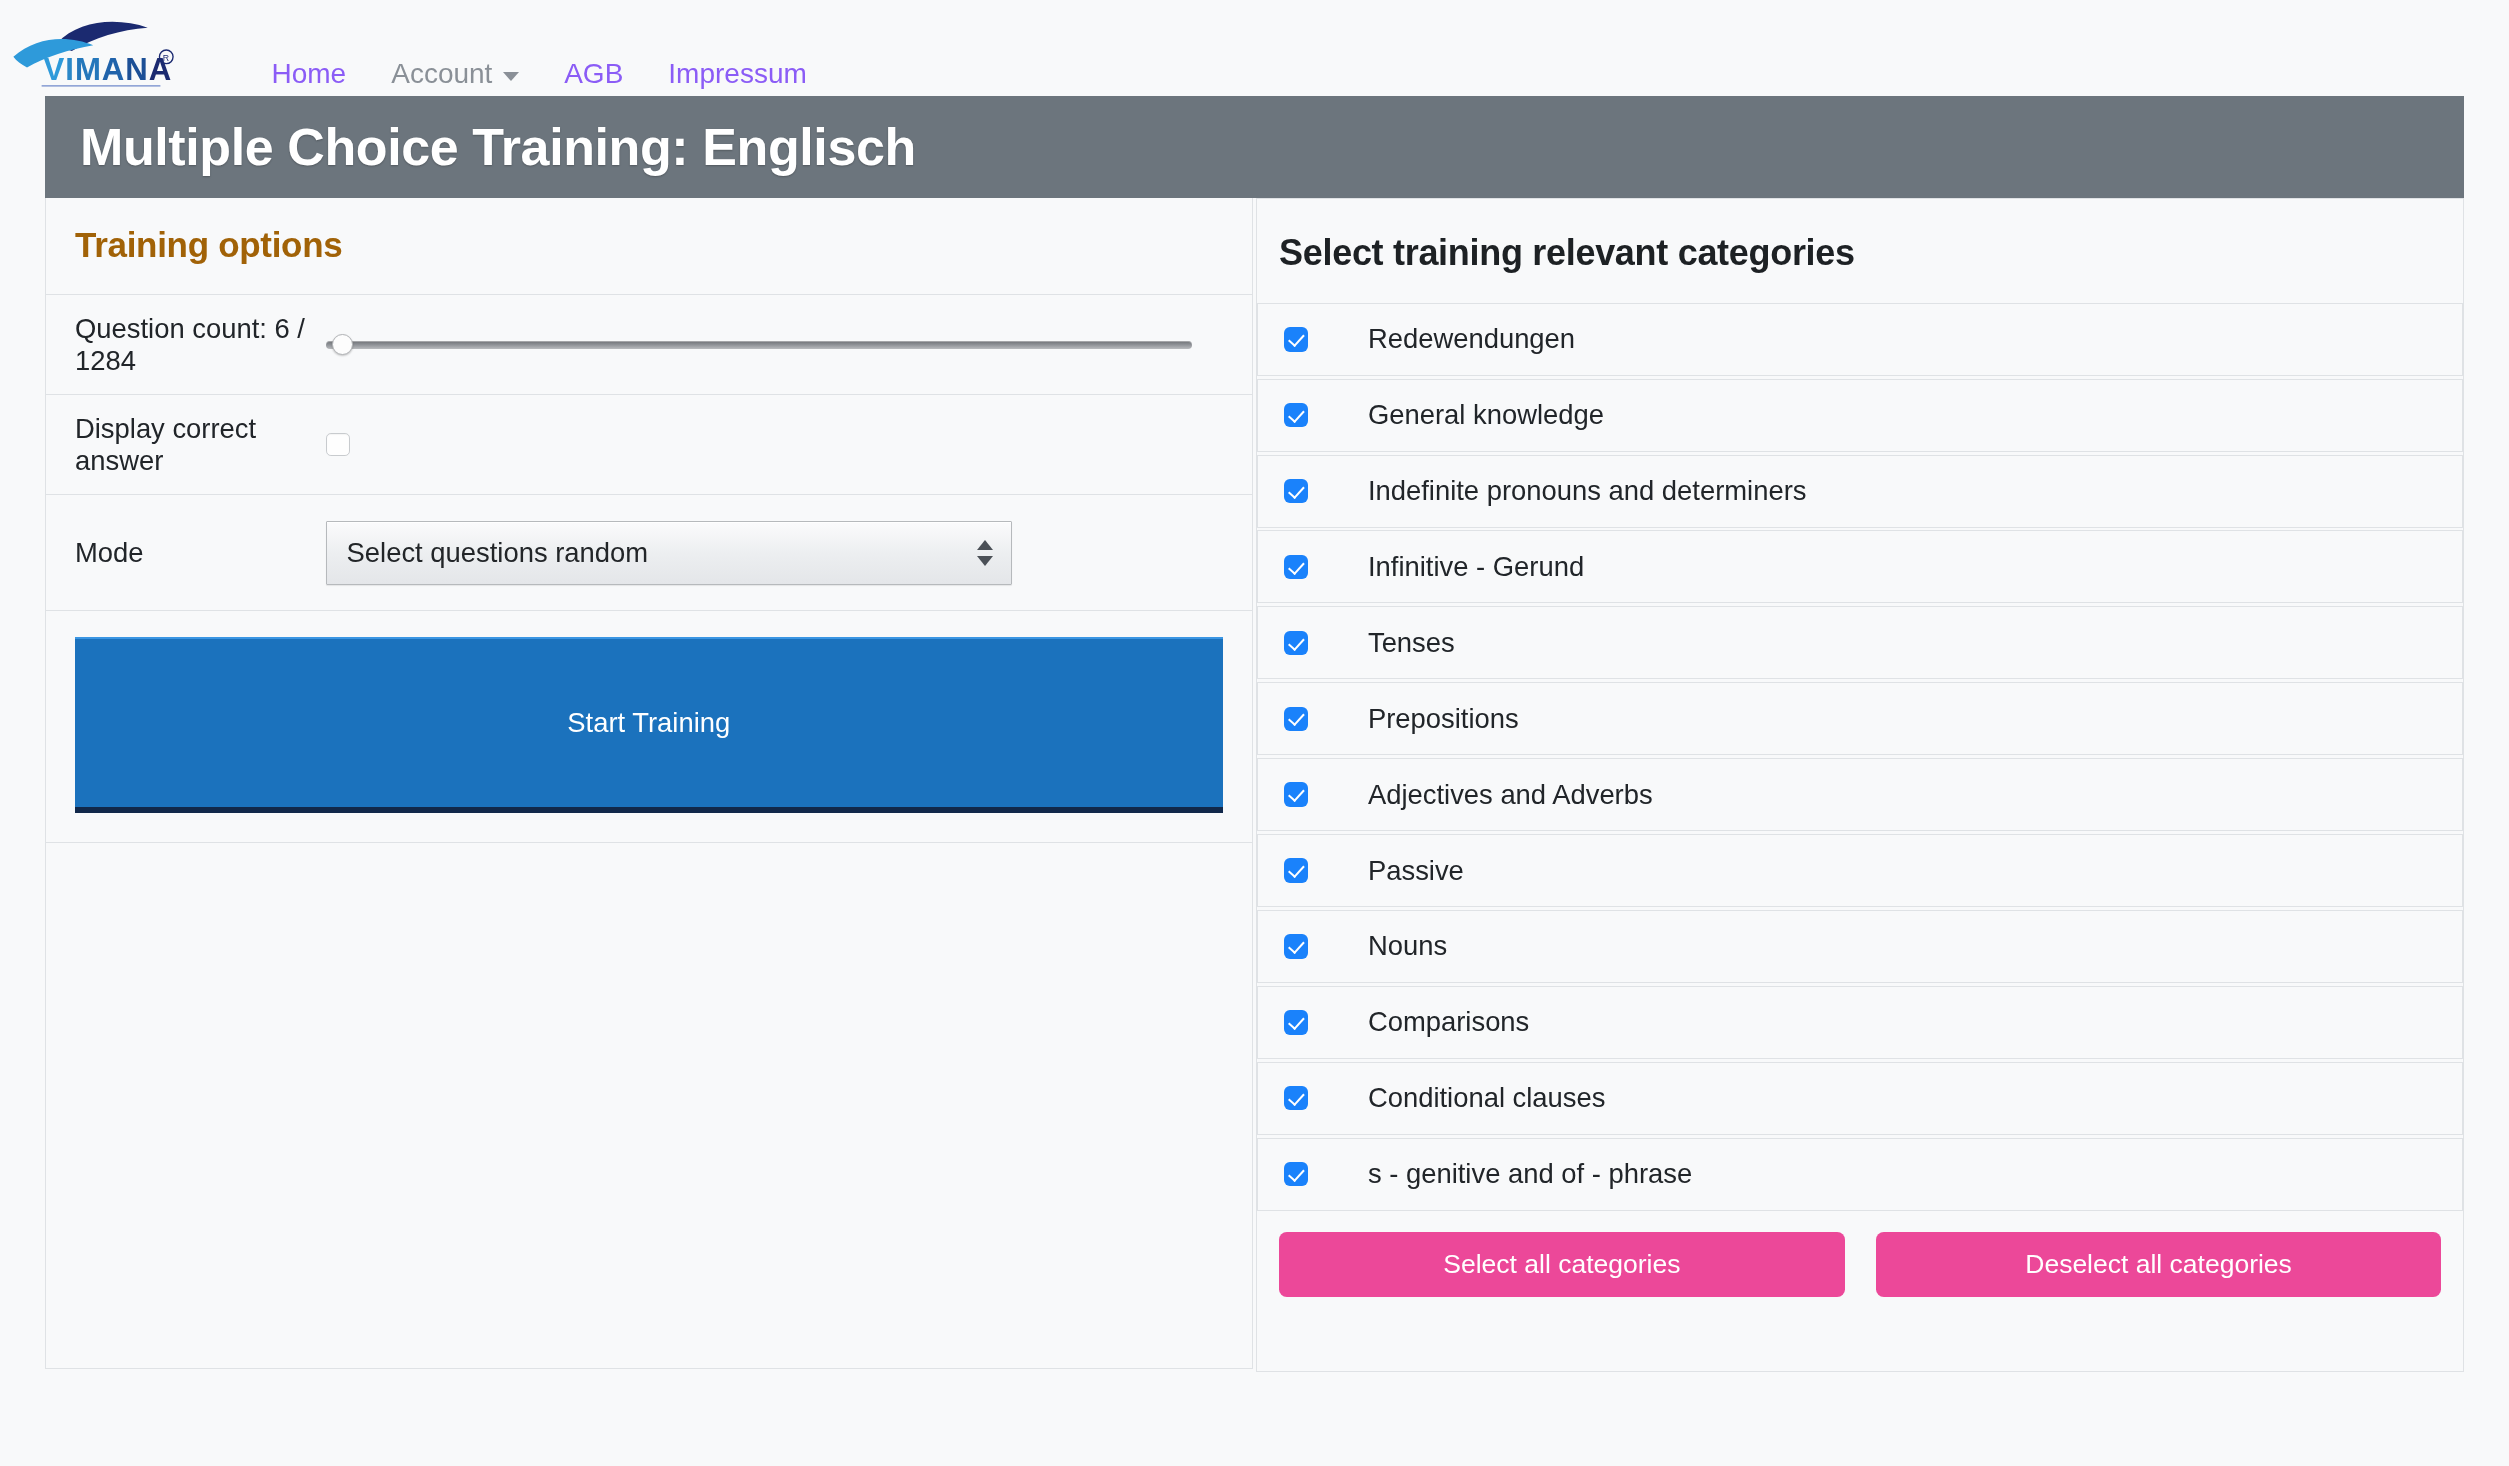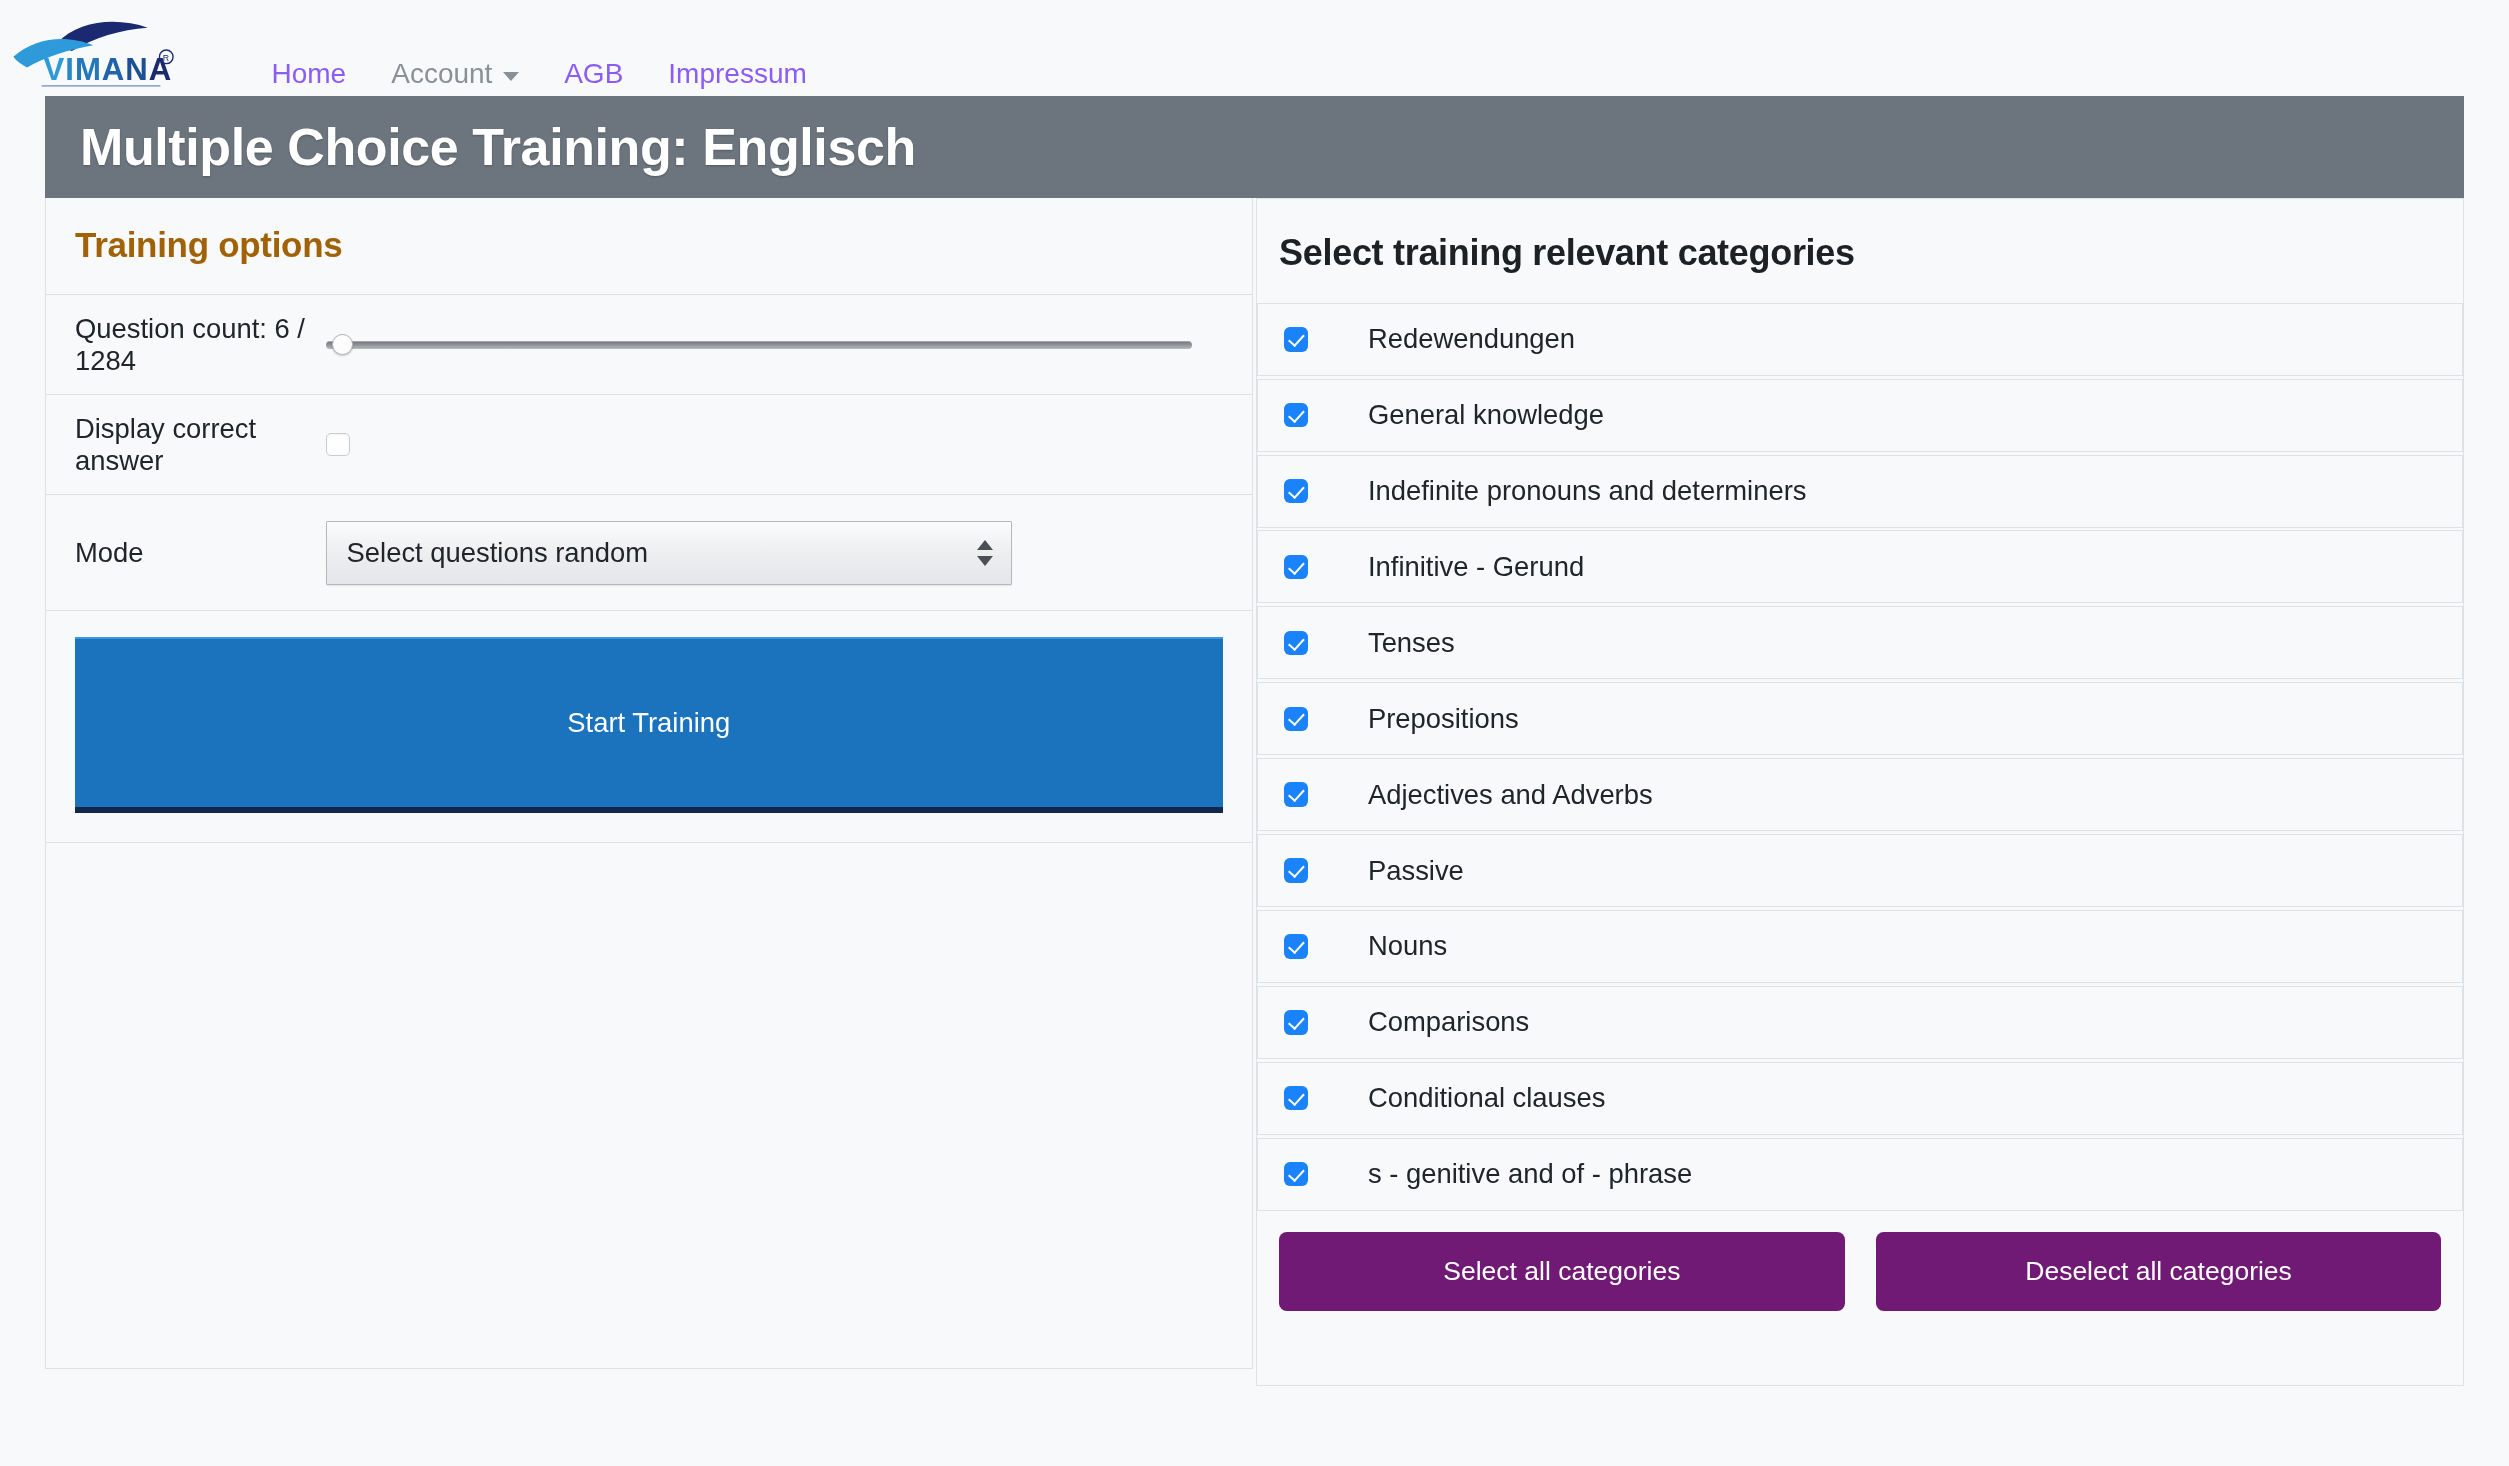--- a/index.html
+++ b/index.html
@@ -262,22 +262,22 @@
     white-space: nowrap;
   }
 
   .cat-actions {
     display: flex;
     gap: 31px;
     padding: 21.6px 21.6px 0 21.6px;
   }
   .gray-btn {
     flex: 1;
-    height: 79px;
-    background: #701a75;
+    height: 65px;
+    background: #ec4899;
     border: none;
     border-radius: 7.8px;
     color: #ffffff;
     font-size: 26.5px;
     font-family: "Liberation Sans", sans-serif;
     cursor: pointer;
   }
 
   .right-panel-box {
     border: 1px solid #dfe2e5;

